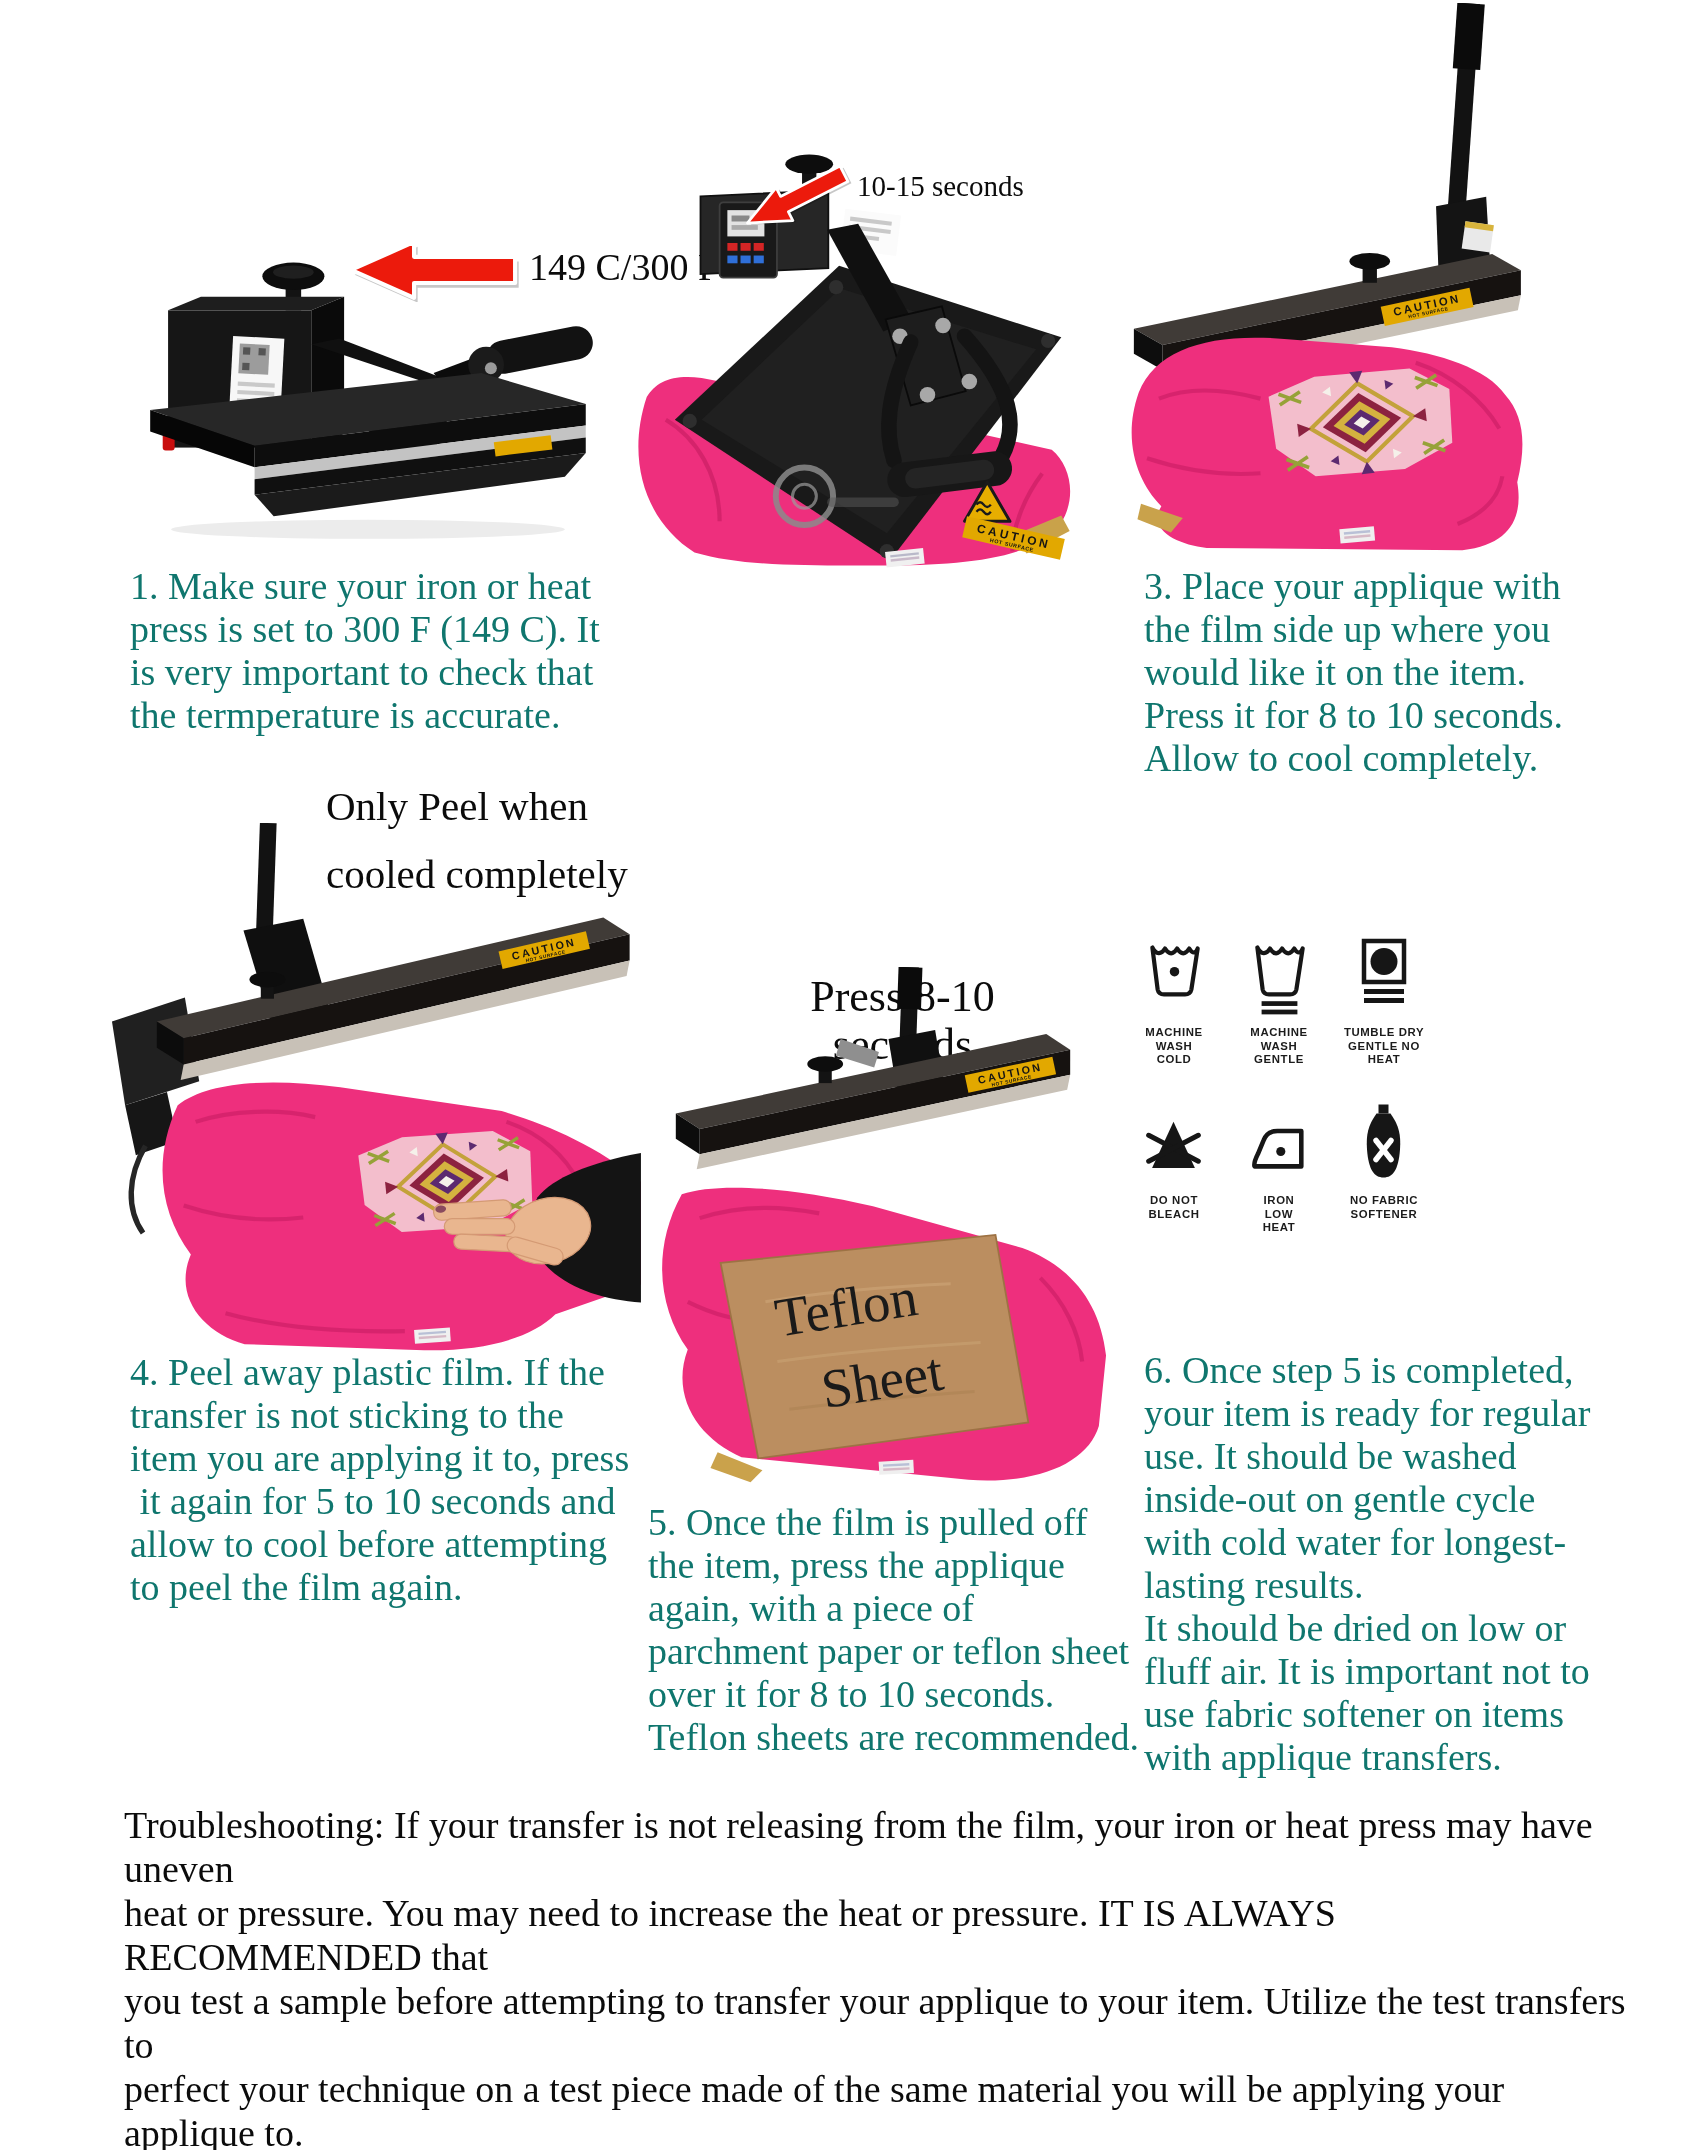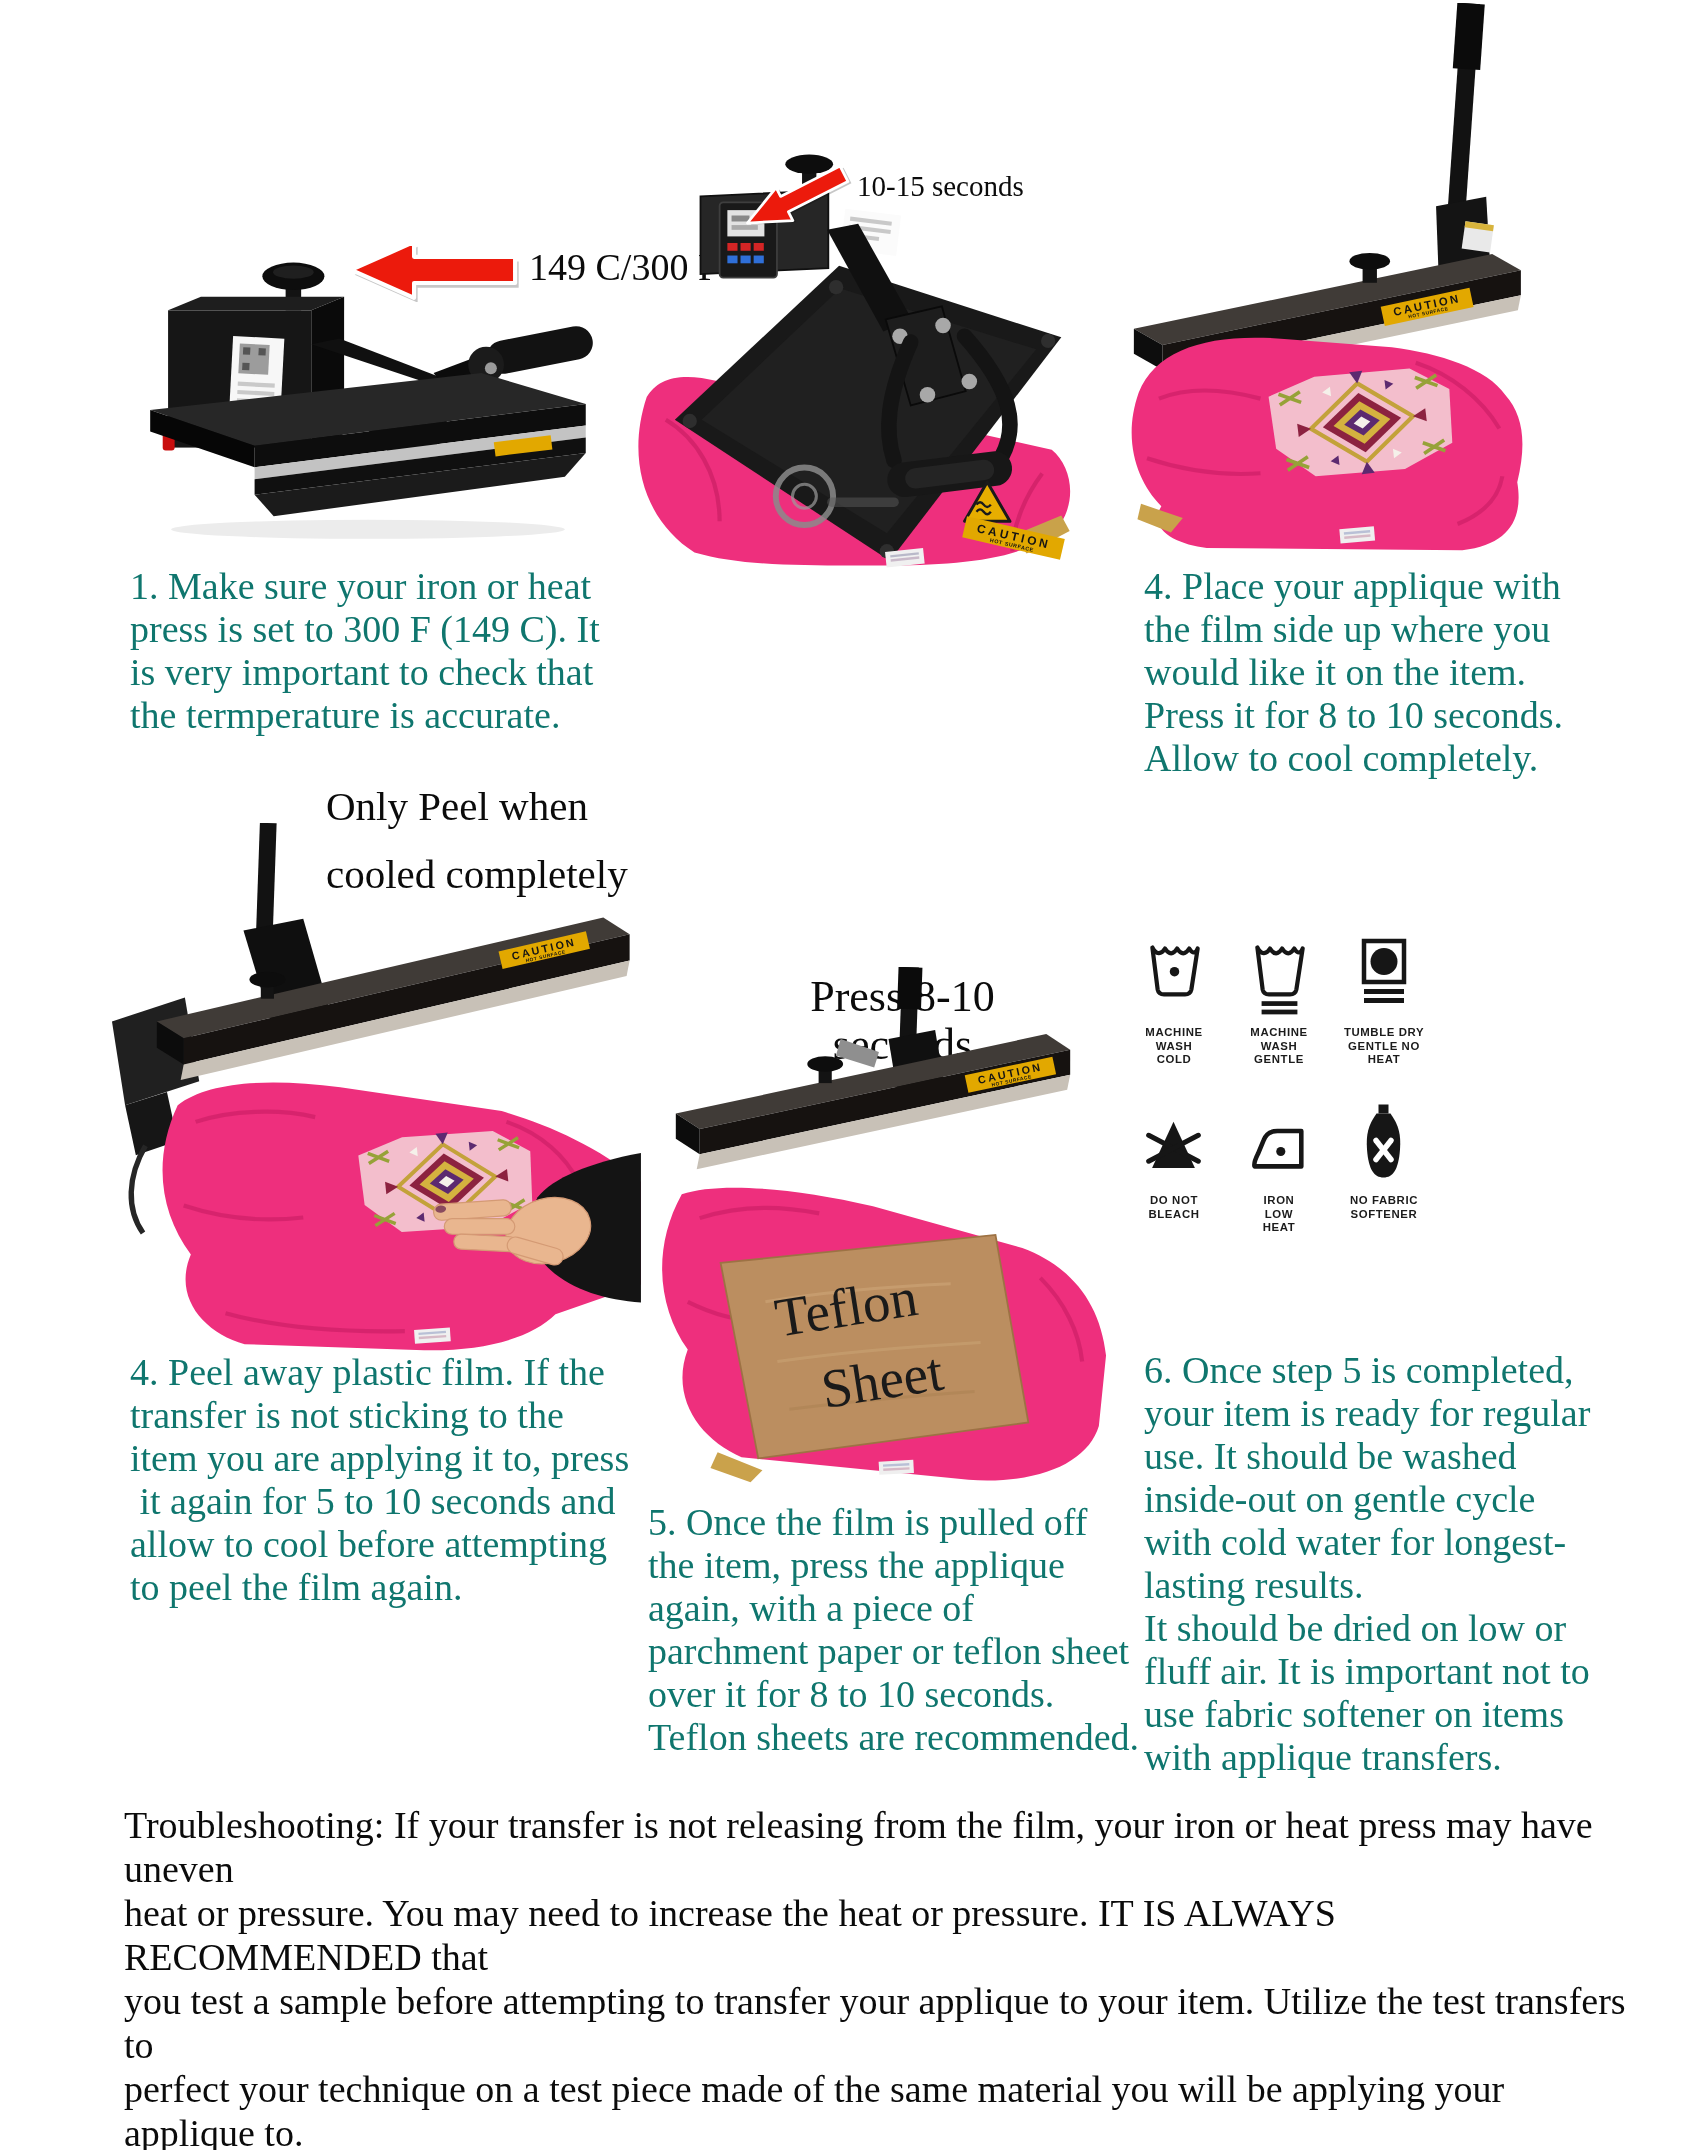--- a/index.html
+++ b/index.html
@@ -213,21 +213,21 @@
       <rect x="395" y="878" width="58" height="24" fill="#efefef"></rect>
       <rect x="402" y="884" width="44" height="4" fill="#b9c0d6"></rect>
         <rect x="402" y="891" width="44" height="4" fill="#d6b9c6"></rect>
     </g>
   </svg>
 
   <div class="step" style="left:122px;top:565px;width:514px;">1. Make sure your iron or heat
 press is set to 300 F (149 C). It
 is very important to check that
 the termperature is accurate.</div>
-  <div class="step" style="left:1136px;top:565px;width:478px;">4. Place your applique with
+  <div class="step" style="left:1136px;top:565px;width:478px;">3. Place your applique with
 the film side up where you
 would like it on the item.
 Press it for 8 to 10 seconds.
 Allow to cool completely.</div>
 
   <div class="annot" style="left:326px;top:772px;font-size:41px;line-height:68px;">Only Peel when
 cooled completely</div>
 
   <svg class="abs" style="left:88px;top:823px" width="553" height="529" viewBox="0 0 925 885">
     <polygon points="40,332 162,292 186,432 62,472" fill="#202020"></polygon>

